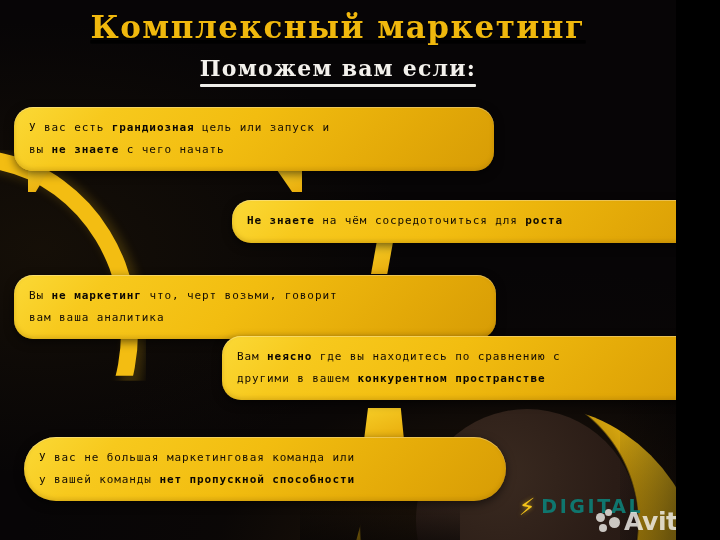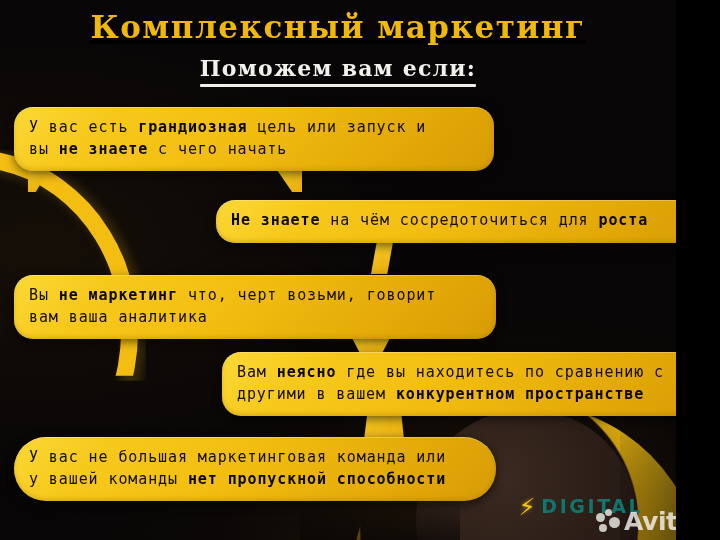--- a/index.html
+++ b/index.html
@@ -145,35 +145,35 @@
   .bubble {
     position: absolute;
     z-index: 4;
     border-radius: 19px;
     background: linear-gradient(135deg, #fbd936 0%, #f7c91d 18%, #f2bd10 46%, #e3a908 78%, #d79c05 100%);
     box-shadow:
       0 3px 10px rgba(0,0,0,.55),
       inset 0 1px 0 rgba(255,255,255,.30),
       inset 0 -2px 4px rgba(140,96,0,.28);
     color: #140d04;
-    font-size: 15px;
+    font-size: 11px;
     line-height: 21.5px;
     letter-spacing: .9px;
     padding: 10px 15px 11px 15px;
     box-sizing: border-box;
   }
   .bubble b {
     font-weight: bold;
     color: #0b0703;
   }
   .bubble-1 { left: 14px;  top: 107px; width: 480px; }
-  .bubble-2 { left: 216px; top: 200px; width: 484px; }
+  .bubble-2 { left: 232px; top: 200px; width: 484px; }
   .bubble-3 { left: 14px;  top: 275px; width: 482px; }
-  .bubble-4 { left: 222px; top: 352px; width: 484px; }
-  .bubble-5 { left: 14px;  top: 437px; width: 482px; border-radius: 32px; }
+  .bubble-4 { left: 222px; top: 336px; width: 484px; }
+  .bubble-5 { left: 24px;  top: 437px; width: 482px; border-radius: 32px; }
 
   .logo {
     position: absolute;
     left: 519px;
     top: 492px;
     z-index: 6;
     display: flex;
     align-items: center;
     gap: 6px;
   }

